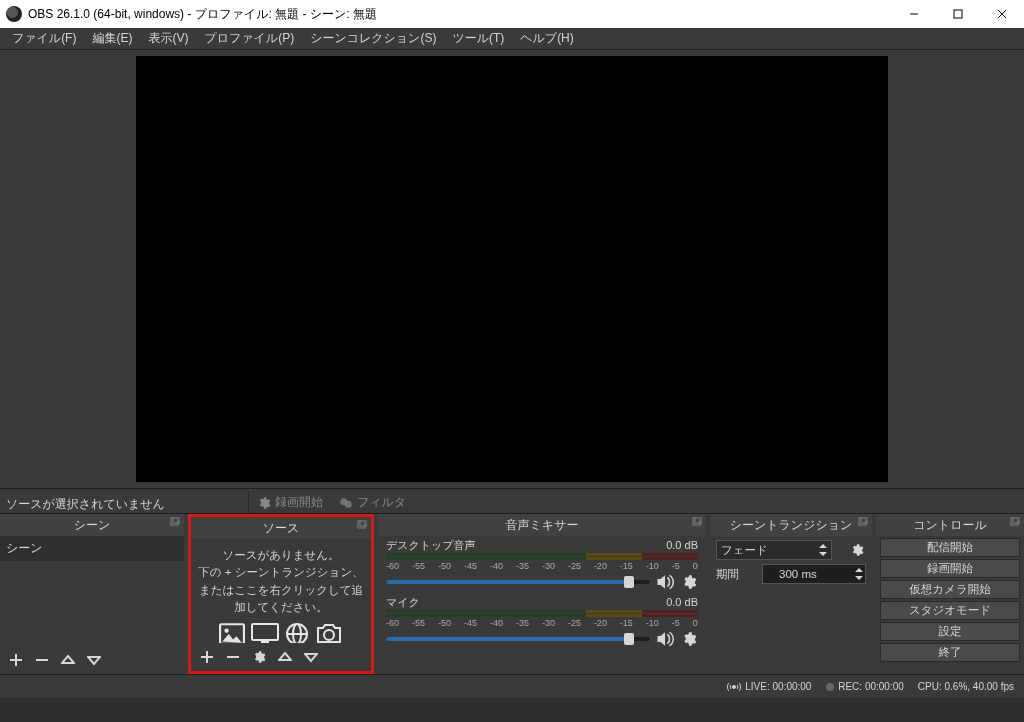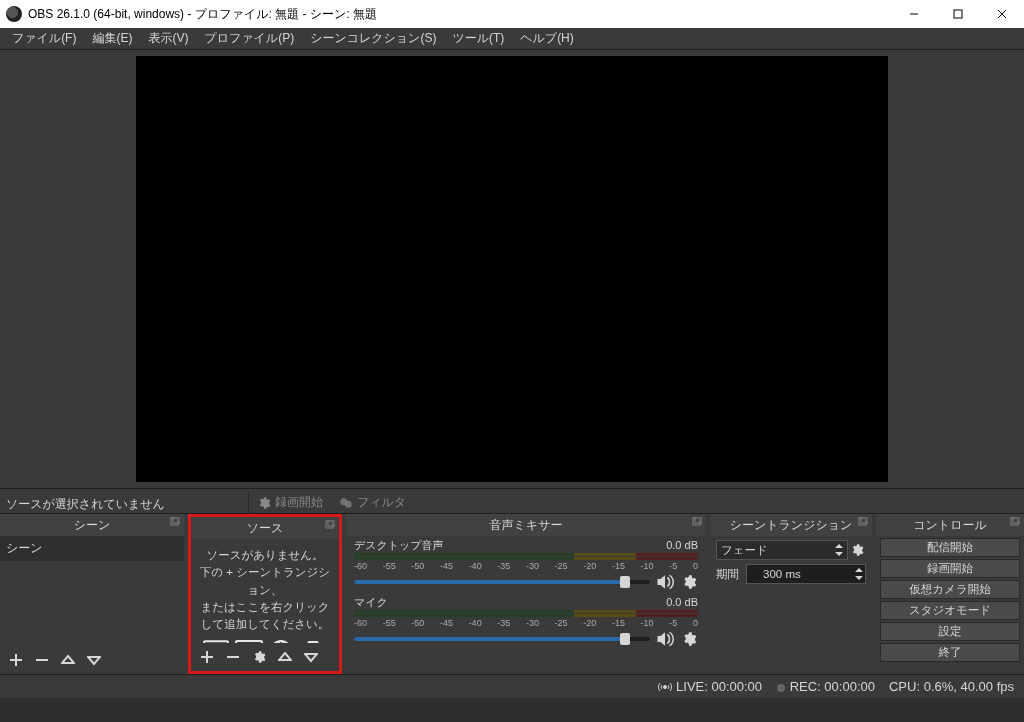--- a/index.html
+++ b/index.html
@@ -35,21 +35,21 @@
 .dock-footer { height: 28px; display: flex; align-items: center; gap: 6px; padding: 0 6px; }
 .dock-footer .ibtn { width: 20px; height: 20px; display: flex; align-items: center; justify-content: center; cursor: default; }
 .dock-footer .ibtn svg { fill: #d6d6d6; }
 
 
 .scenes { width: 184px; }
 .scene-list { padding: 0; }
 .scene-item { padding: 4px 6px; background: #2f2f2f; }
 
 
-.sources { width: 154px; border: 3px solid #d61a1a; position: relative; }
+.sources { width: 186px; border: 3px solid #d61a1a; position: relative; }
 .sources .dock-header { background: #414141; }
 .sources .empty { text-align: center; padding: 8px 6px 4px; font-size: 11.5px; line-height: 1.5; }
 .sources .icon-row { display: flex; justify-content: center; align-items: center; gap: 6px; margin-top: 6px; }
 .sources .icon-row .white-icon { fill: #e6e6e6; }
 
 
 .mixer { flex: 1; }
 .mixer-body { padding: 2px 8px 4px; overflow: hidden; text-align: center; }
 .channel { margin-bottom: 4px; }
 .chan-head { display: flex; justify-content: space-between; font-size: 11px; line-height: 14px; }
@@ -61,34 +61,34 @@
 .meter .r { background: #b71c1c; left: 82%; width: 18%; opacity: 0.32; }
 .chan-controls { display: flex; align-items: center; gap: 6px; margin-top: 2px; }
 .vol-track { flex: 1; height: 4px; background: #1e1e1e; position: relative; border-radius: 2px; }
 .vol-fill { position: absolute; left:0; top:0; bottom:0; width: 92%; background: #2a6aa8; border-radius: 2px; }
 .vol-thumb { position: absolute; top: -4px; width: 10px; height: 12px; background: #d6d6d6; border-radius: 2px; left: 90%; }
 .spk, .gear { width: 18px; height: 18px; display: flex; align-items: center; justify-content: center; }
 
 
 .transitions { width: 162px; }
 .transitions .dock-body { padding: 4px 6px; }
-.trow { display: flex; align-items: center; gap: 0; margin-bottom: 4px; }
+.trow { display: flex; align-items: center; gap: 16px; margin-bottom: 4px; }
 .trow .label { width: 30px; font-size: 11.5px; }
 .select { flex: 1; height: 20px; background: #2b2b2b; border: 1px solid #555; display: flex; align-items: center; padding: 0 4px; font-size: 11.5px; position: relative; }
 .select .updn { position: absolute; right: 2px; top: 1px; bottom: 1px; width: 12px; display: flex; flex-direction: column; justify-content: center; align-items: center; }
 .spin { flex: 1; height: 20px; background: #1e1e1e; border: 1px solid #555; display: flex; align-items: center; padding: 0 16px; font-size: 11.5px; position: relative; }
 .mini-gear { width: 18px; height: 20px; display: flex; align-items: center; justify-content: center; }
 
 
 .controls { width: 148px; }
 .controls .dock-body { padding: 2px 4px; display: flex; flex-direction: column; gap: 2px; }
 .ctrl-btn { height: 19px; background: #4a4a4a; border: 1px solid #2a2a2a; display: flex; align-items: center; justify-content: center; font-size: 11.5px; }
 
 
-.statusbar { height: 24px; background: #3a3a3a; display: flex; align-items: center; justify-content: flex-end; gap: 14px; padding: 0 10px; font-size: 13px; border-top: 1px solid #1e1e1e; }
+.statusbar { height: 24px; background: #3a3a3a; display: flex; align-items: center; justify-content: flex-end; gap: 14px; padding: 0 10px; font-size: 10px; border-top: 1px solid #1e1e1e; }
 .statusbar .live-dot { display: inline-flex; align-items: center; gap:4px; }
 
 
 .bottom-gap { height: 24px; background: #2e2e2e; }
 
 svg { display: block; }
 </style>
 </head>
 <body>
 

